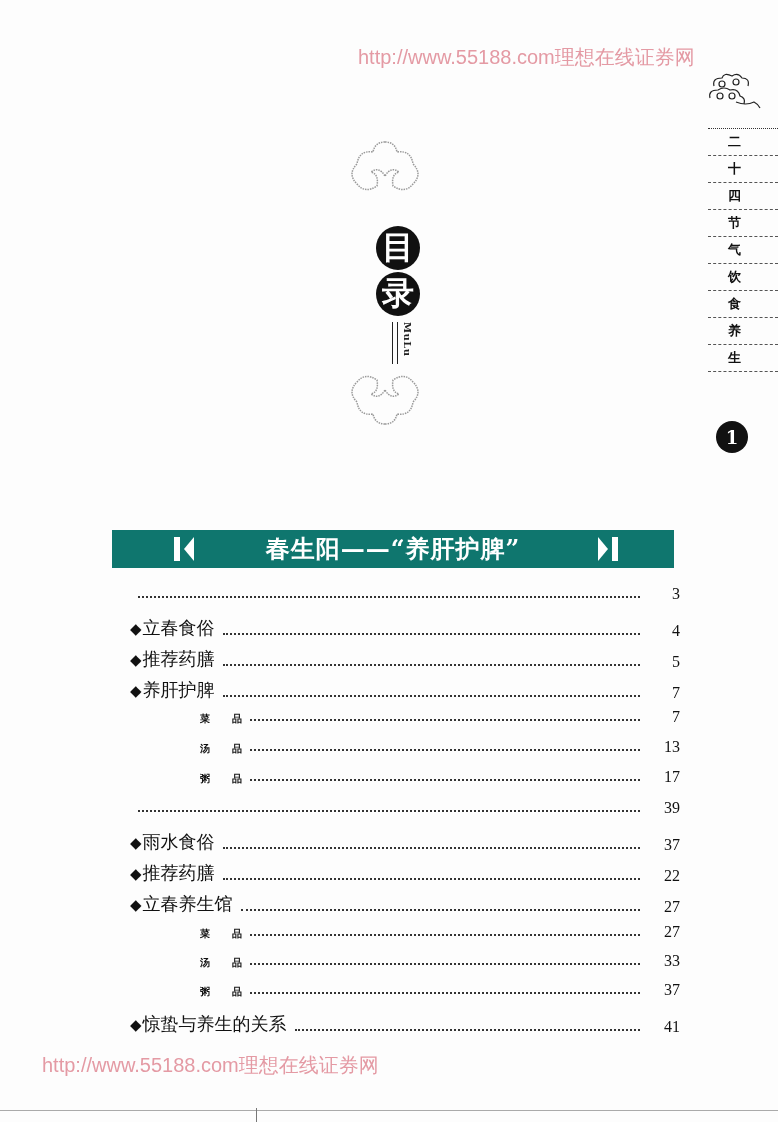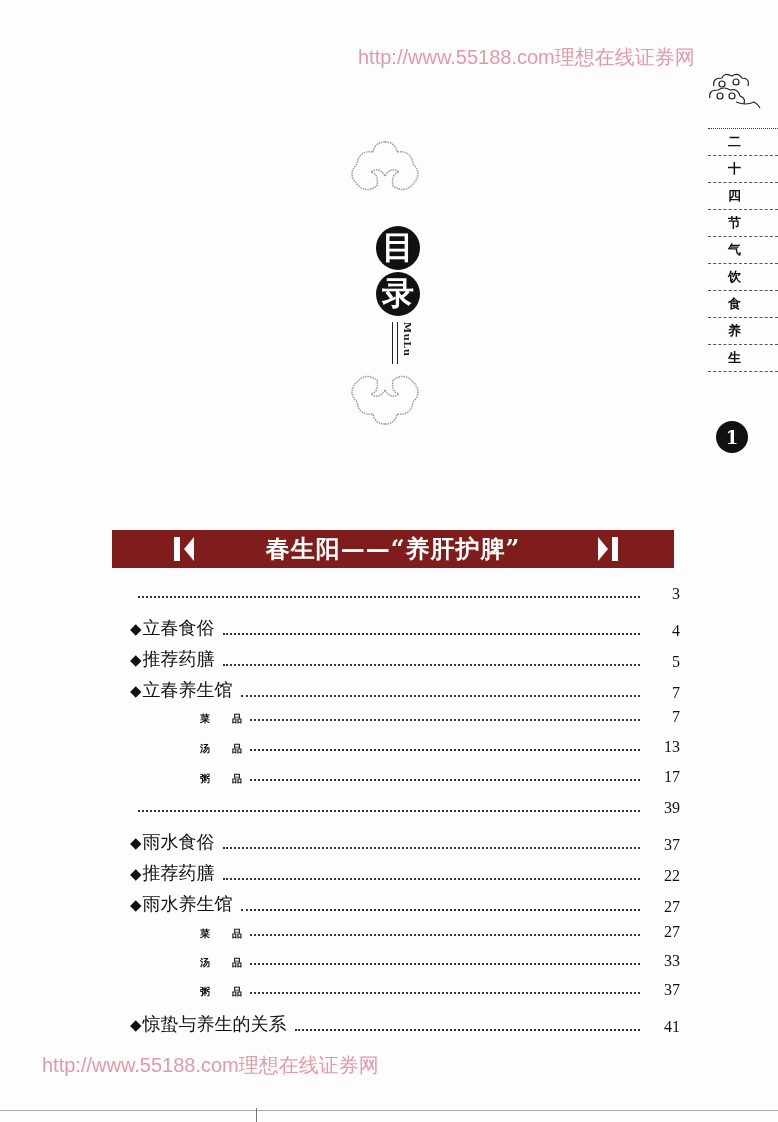--- a/index.html
+++ b/index.html
@@ -45,21 +45,21 @@
   .mulu-bars { position:absolute; left:392px; top:322px; width:6px; height:42px;
     border-left:1.5px solid #222; border-right:1.5px solid #222; box-sizing:border-box; }
   .mulu-text {
     position:absolute; left:402px; top:322px; font-size:10px; font-weight:bold;
     writing-mode:vertical-rl; color:#222; letter-spacing:0.5px;
   }
 
   
   .banner {
     position:absolute; left:112px; top:530px; width:562px; height:38px;
-    background:#7f1d1d; color:#fff;
+    background:#0f766e; color:#fff;
     display:flex; align-items:center; justify-content:center;
   }
   .banner .bracket-l, .banner .bracket-r {
     position:absolute; top:7px; height:24px; display:flex; align-items:center;
   }
   .banner .bracket-l { left:62px; }
   .banner .bracket-r { left:486px; }
   .bar { width:6px; height:24px; background:#fff; }
   .tri-l { width:0; height:0; border-top:12px solid transparent; border-bottom:12px solid transparent; border-right:10px solid #fff; margin-left:4px; }
   .tri-r { width:0; height:0; border-top:12px solid transparent; border-bottom:12px solid transparent; border-left:10px solid #fff; margin-right:4px; }
@@ -143,21 +143,21 @@
     <span class="label"><span class="diamond">◆</span><span>立春食俗</span></span>
     <span class="dots"></span>
     <span class="page">4</span>
   </div>
   <div class="row" style="top:62px">
     <span class="label"><span class="diamond">◆</span><span>推荐药膳</span></span>
     <span class="dots"></span>
     <span class="page">5</span>
   </div>
   <div class="row" style="top:93px">
-    <span class="label"><span class="diamond">◆</span><span>立春养生馆</span></span>
+    <span class="label"><span class="diamond">◆</span><span>养肝护脾</span></span>
     <span class="dots"></span>
     <span class="page">7</span>
   </div>
   <div class="row sub" style="top:123px">
     <span class="label"><span>菜</span><span class="gap"></span><span>品</span></span>
     <span class="dots"></span>
     <span class="page">7</span>
   </div>
   <div class="row sub" style="top:153px">
     <span class="label"><span>汤</span><span class="gap"></span><span>品</span></span>
@@ -177,21 +177,21 @@
     <span class="label"><span class="diamond">◆</span><span>雨水食俗</span></span>
     <span class="dots"></span>
     <span class="page">37</span>
   </div>
   <div class="row" style="top:276px">
     <span class="label"><span class="diamond">◆</span><span>推荐药膳</span></span>
     <span class="dots"></span>
     <span class="page">22</span>
   </div>
   <div class="row" style="top:307px">
-    <span class="label"><span class="diamond">◆</span><span>雨水养生馆</span></span>
+    <span class="label"><span class="diamond">◆</span><span>立春养生馆</span></span>
     <span class="dots"></span>
     <span class="page">27</span>
   </div>
   <div class="row sub" style="top:338px">
     <span class="label"><span>菜</span><span class="gap"></span><span>品</span></span>
     <span class="dots"></span>
     <span class="page">27</span>
   </div>
   <div class="row sub" style="top:367px">
     <span class="label"><span>汤</span><span class="gap"></span><span>品</span></span>

